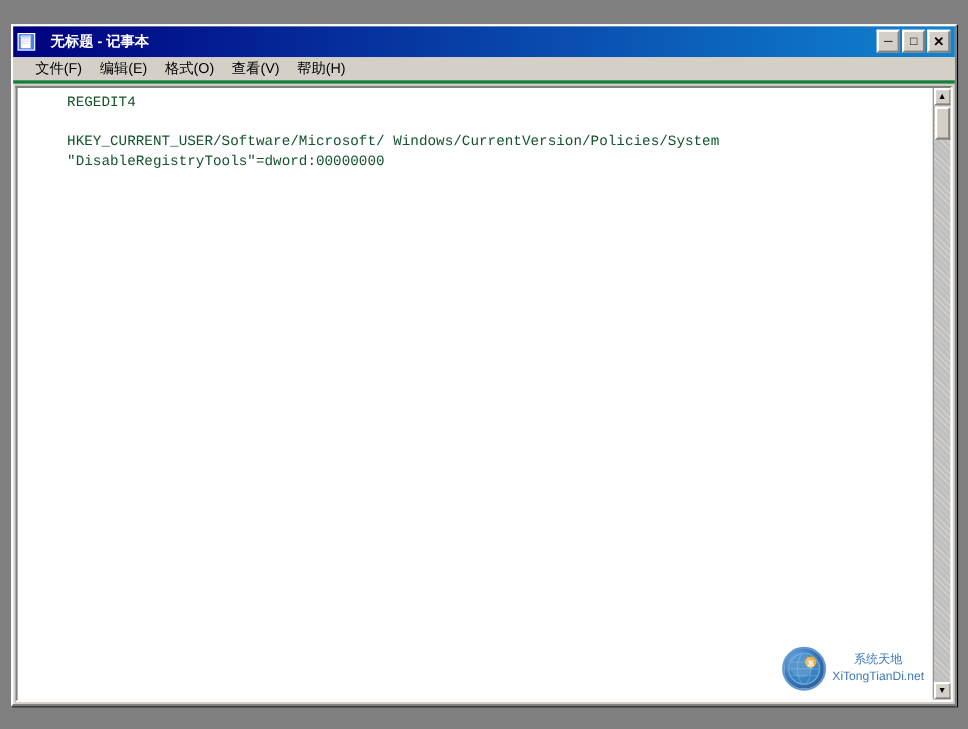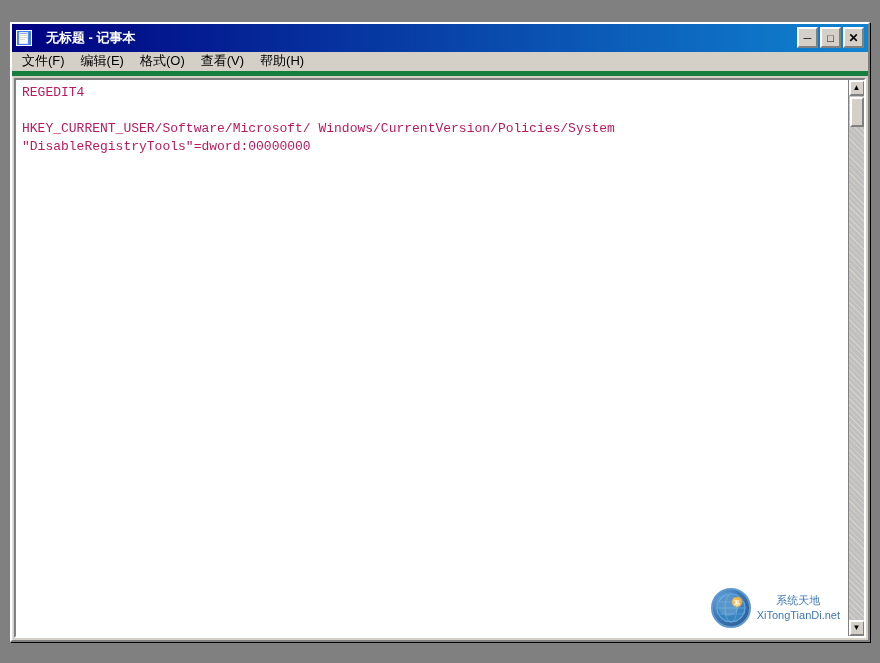--- a/index.html
+++ b/index.html
@@ -94,22 +94,22 @@
       font-size: 12px;
       font-weight: bold;
       font-family: Arial, sans-serif;
     }
 
     .menu-bar {
       background: #d4d0c8;
       height: 24px;
       display: flex;
       align-items: center;
-      padding: 0 2px;
-      border-bottom: 5px solid #15803d;
+      padding: 0 12px;
+      border-bottom: 3px solid #15803d;
       flex-shrink: 0;
     }
 
     .menu-item {
       padding: 2px 8px;
       font-size: 13px;
       color: #000;
       cursor: pointer;
       font-family: 'SimSun', '宋体', sans-serif;
     }
@@ -123,29 +123,30 @@
       overflow: hidden;
       display: flex;
       position: relative;
     }
 
     .text-area {
       flex: 1;
       padding: 4px 6px;
       font-family: 'Courier New', Courier, monospace;
       font-size: 13px;
-      color: #be185d;
+      color: #14532d;
       line-height: 1.4;
       white-space: pre;
       overflow-y: auto;
       overflow-x: auto;
       background: white;
       border: none;
       outline: none;
       resize: none;
+      margin-left: 39px;
     }
 
     .scrollbar-y {
       width: 16px;
       background: #d4d0c8;
       border-left: 1px solid #808080;
       display: flex;
       flex-direction: column;
       align-items: center;
       flex-shrink: 0;

